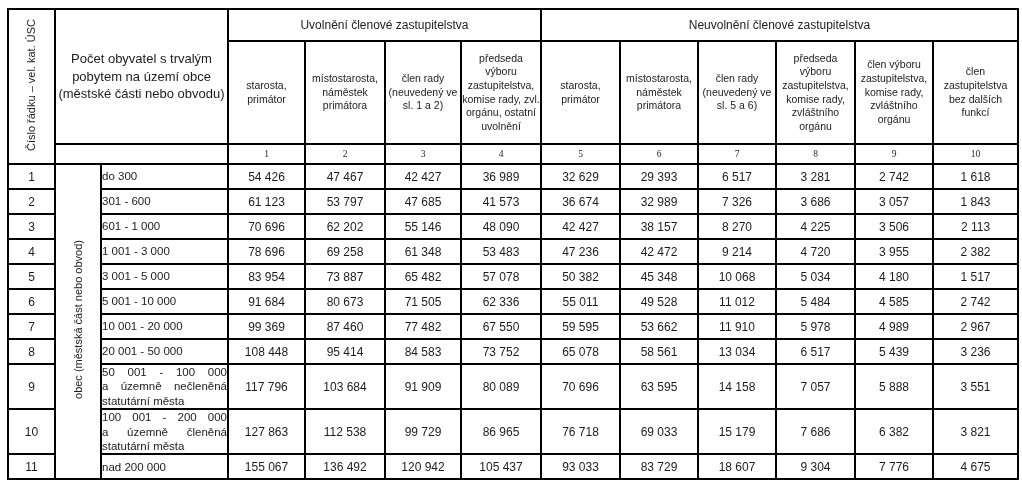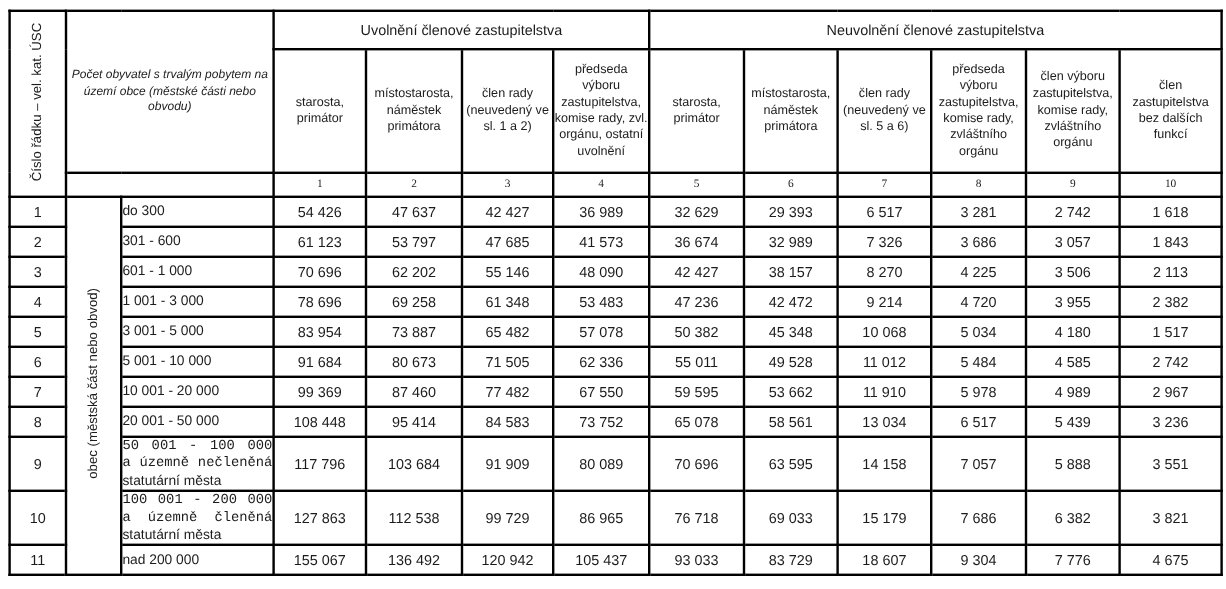--- a/index.html
+++ b/index.html
@@ -31,25 +31,24 @@
   }
   
   th.colhead {
     height: 101px;
     font-size: 10.5px;
     line-height: 1.3;
     text-align: center;
     padding: 2px 1px;
   }
   th.pophead {
-    font-size: 10px;
+    font-size: 13px;
     line-height: 1.35;
     text-align: center;
     padding: 2px 8px;
-    font-style: italic;
   }
   
   td.colnum {
     height: 18px;
     font-family: "Liberation Serif", serif;
     font-size: 9.5px;
     text-align: center;
   }
   
   td.vertcell { text-align: center; }
@@ -70,21 +69,20 @@
   }
   td.label {
     font-size: 11.5px;
     line-height: 1.25;
     padding: 1px 4px 1px 6px;
     margin-top: 18px;
   }
   td.label .jline {
     text-align: justify;
     text-align-last: justify;
-    font-family: Liberation Mono, monospace;
   }
   td.val {
     text-align: center;
     font-size: 12px;
     white-space: nowrap;
   }
 </style>
 </head>
 <body>
 
@@ -141,21 +139,21 @@
       </tr>
     </thead>
     <tbody>
         <tr class="datarow">
           <td class="rownum">1</td>
           <td rowspan="11" class="vertcell"><span class="vert">obec (městská část nebo obvod)</span></td>
           <td class="label">
             <div>do 300</div>
           </td>
           <td class="val">54 426</td>
-          <td class="val">47 637</td>
+          <td class="val">47 467</td>
           <td class="val">42 427</td>
           <td class="val">36 989</td>
           <td class="val">32 629</td>
           <td class="val">29 393</td>
           <td class="val">6 517</td>
           <td class="val">3 281</td>
           <td class="val">2 742</td>
           <td class="val">1 618</td>
         </tr>
         <tr class="datarow">

